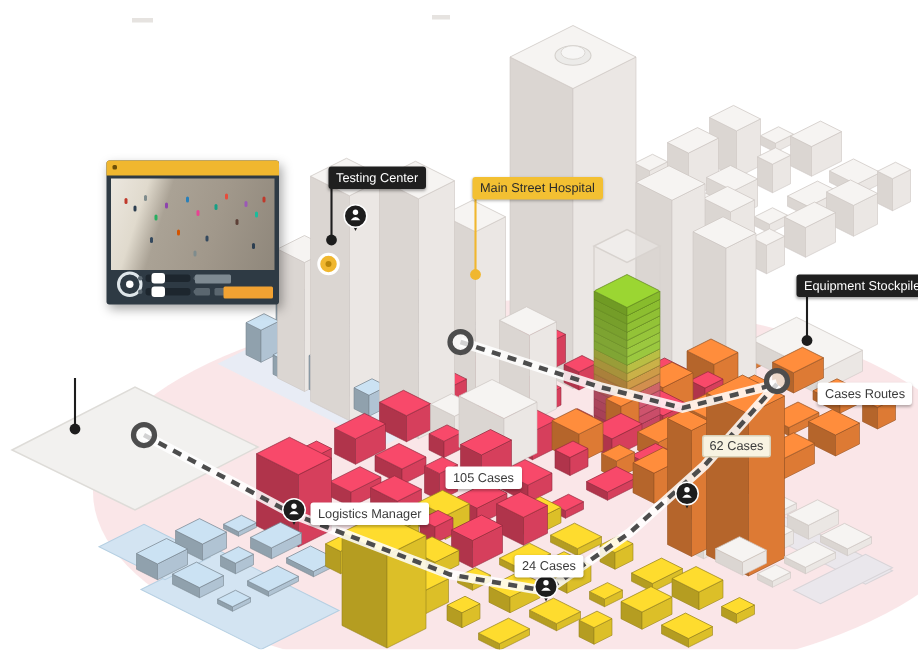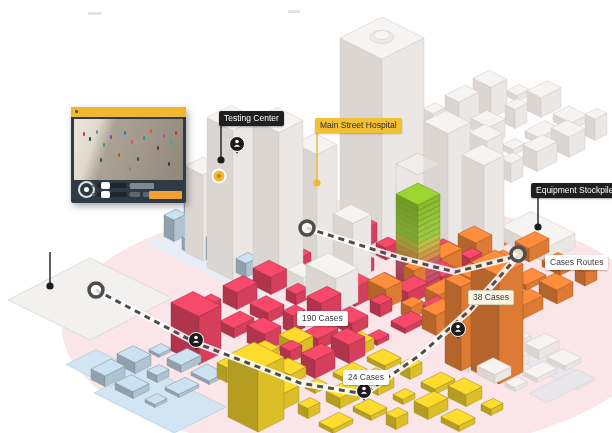--- a/index.html
+++ b/index.html
@@ -596,22 +596,23 @@
           <circle cx="458" cy="326.5" r="1.8" fill="#fff"></circle>
           <path d="M 454.8 331.8 Q 458 327.5 461.2 331.8 Z" fill="#fff"></path>
         </g>
       </g>
     </svg>
 
   <div class="lbl dark" style="left:219px;top:111px">Testing Center</div>
   <div class="lbl yellow" style="left:315px;top:118px">Main Street Hospital</div>
   <div class="lbl dark" style="left:531px;top:183px">Equipment Stockpile</div>
   <div class="lbl" style="left:545px;top:255px">Cases Routes</div>
-  <div class="lbl" style="left:297px;top:311px">190 Cases</div>
-  <div class="lbl cream" style="left:468px;top:290px">38 Cases</div>
+  <div class="lbl" style="left:207px;top:335px">Logistics Manager</div>
+  <div class="lbl" style="left:297px;top:311px">105 Cases</div>
+  <div class="lbl cream" style="left:468px;top:290px">62 Cases</div>
   <div class="lbl" style="left:343px;top:370px">24 Cases</div>
 
   <div class="video">
     <div class="vtitle">
       <span class="vdot"></span>
     </div>
     <div class="vscreen" id="vscreen">
         <div class="ped" style="left: 8%; top: 22%; background: rgb(192, 57, 43);"></div>
         <div class="ped" style="left: 14%; top: 30%; background: rgb(44, 62, 80);"></div>
         <div class="ped" style="left: 20%; top: 18%; background: rgb(127, 140, 141);"></div>

